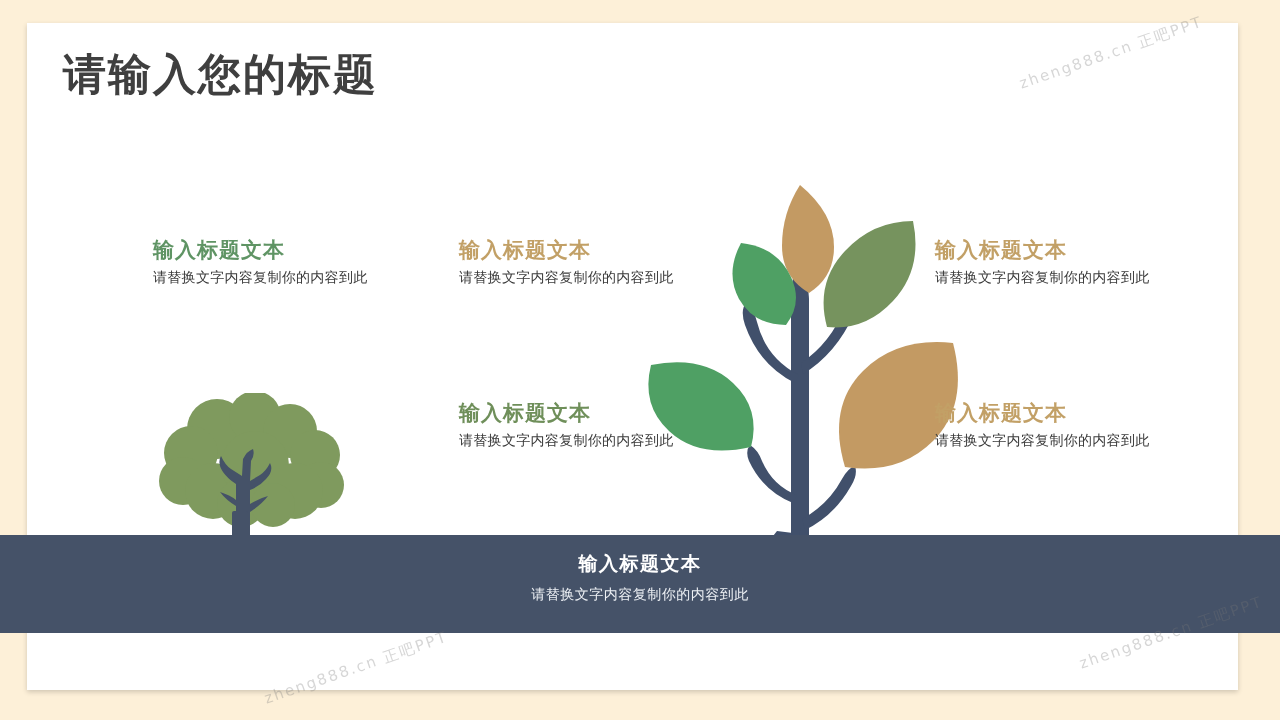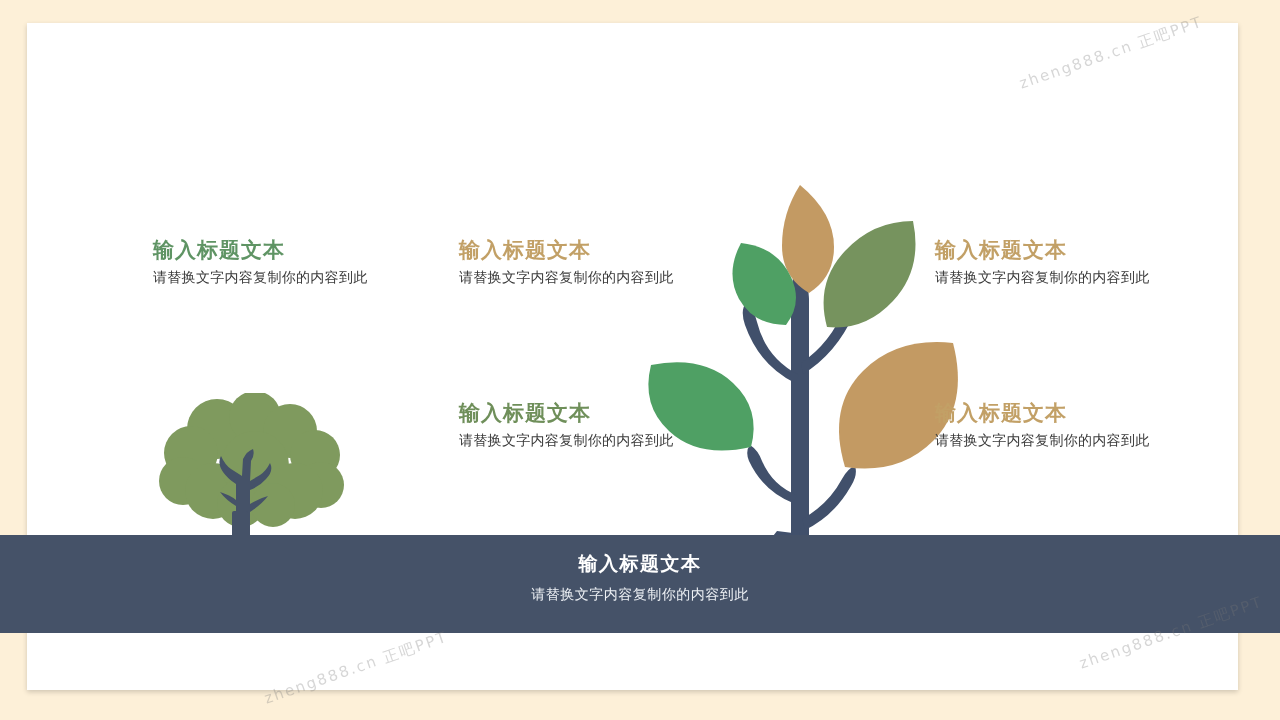--- a/index.html
+++ b/index.html
@@ -107,20 +107,21 @@
   .wm-bl { left: 265px;  top: 690px; }
   .wm-br { left: 1080px; top: 655px; }
 </style>
 </head>
 <body>
 
 <div id="stage">
 
   <div class="slide">
 
+    <h1 class="page-title">请输入您的标题</h1>
 
     <div class="ill tree-ill">
       <svg width="200" height="170" viewBox="0 0 200 170">
         <g fill="#7f9a5e">
           <circle cx="62" cy="36" r="30"></circle>
           <circle cx="100" cy="24" r="26"></circle>
           <circle cx="135" cy="38" r="27"></circle>
           <circle cx="36" cy="60" r="27"></circle>
           <circle cx="160" cy="62" r="25"></circle>
           <circle cx="28" cy="88" r="24"></circle>

